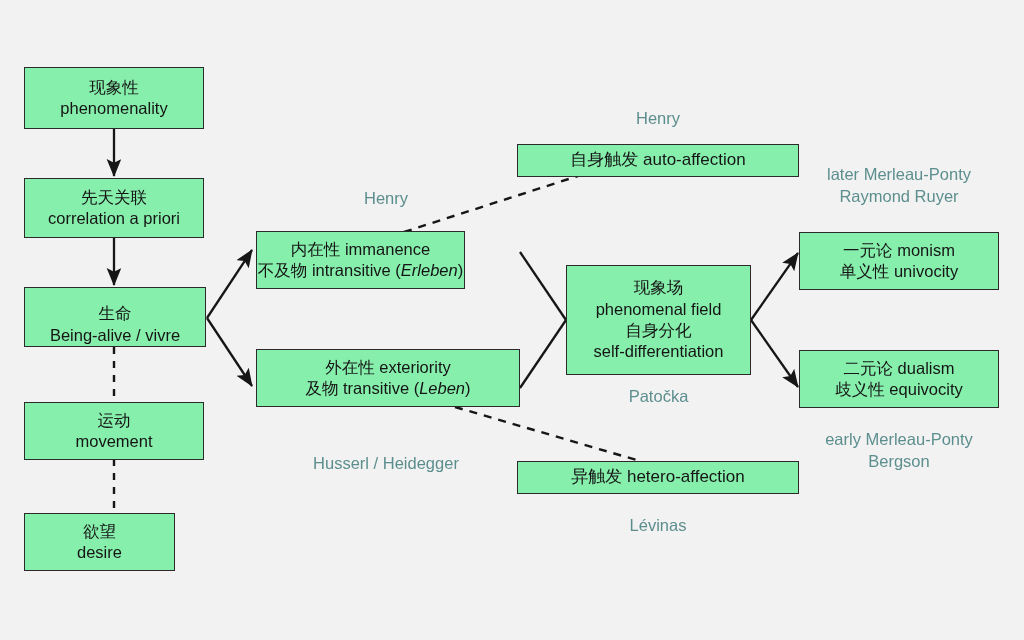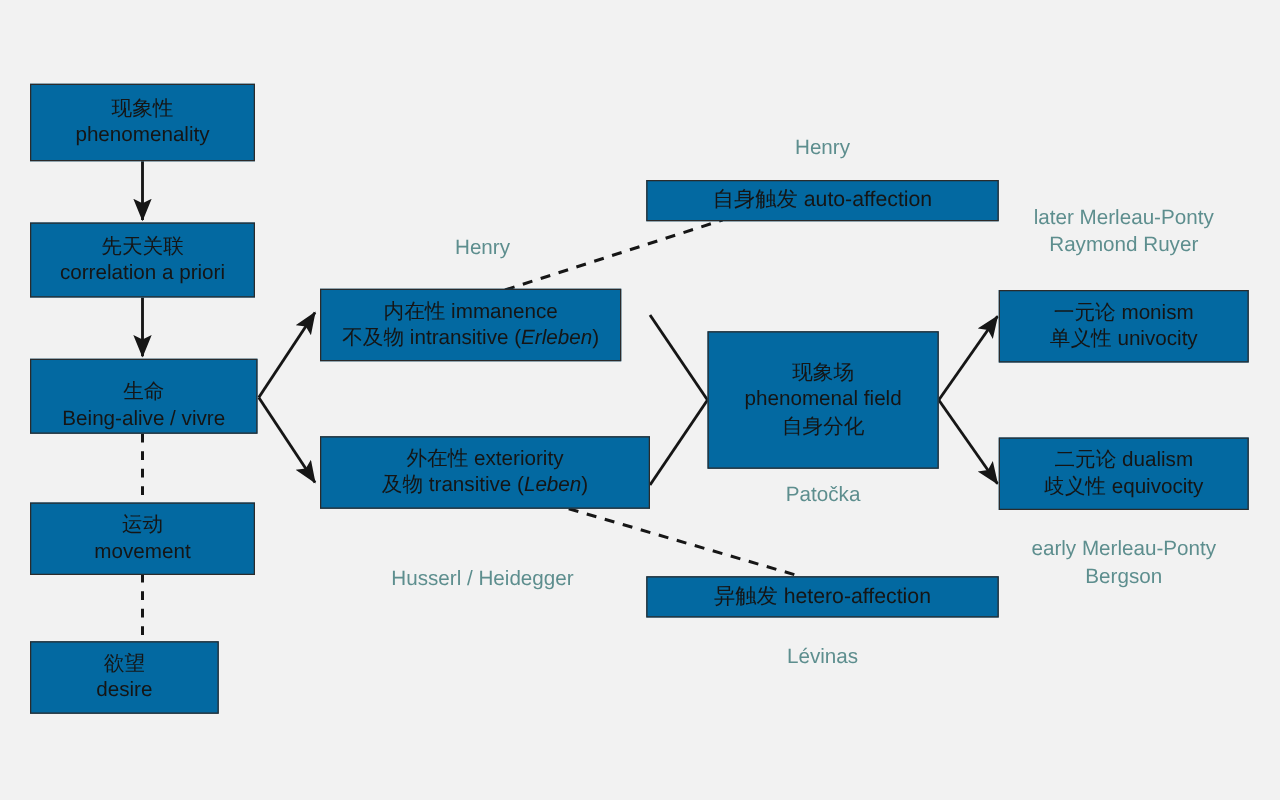--- a/index.html
+++ b/index.html
@@ -27,21 +27,21 @@
     left: 0;
     top: 0;
     width: 1024px;
     height: 640px;
     pointer-events: none;
   }
   .node {
     position: absolute;
     box-sizing: border-box;
     border: 1.6px solid #2b2b2b;
-    background: #0369a1;
+    background: #86efac;
     display: flex;
     flex-direction: column;
     align-items: center;
     justify-content: center;
     text-align: center;
     line-height: 1.30;
     font-size: 16.5px;
     color: #151515;
   }
   .node .line {
@@ -113,21 +113,21 @@
   <div class="node" style="left:24px; top:402px; width:180px; height:58px;">
     <span class="line">运动</span>
     <span class="line">movement</span>
   </div>
 
   <div class="node" style="left:24px; top:513px; width:151px; height:58px;">
     <span class="line">欲望</span>
     <span class="line">desire</span>
   </div>
 
-  <div class="node" style="left:256px; top:231px; width:241px; height:58px;">
+  <div class="node" style="left:256px; top:231px; width:209px; height:58px;">
     <span class="line">内在性 immanence</span>
     <span class="line"><span>不及物 intransitive (</span><em class="term">Erleben</em><span>)</span></span>
   </div>
 
   <div class="node" style="left:256px; top:349px; width:264px; height:58px;">
     <span class="line">外在性 exteriority</span>
     <span class="line"><span>及物 transitive (</span><em class="term">Leben</em><span>)</span></span>
   </div>
 
   <div class="node single" style="left:517px; top:144px; width:282px; height:33px;">
@@ -135,20 +135,21 @@
   </div>
 
   <div class="node single" style="left:517px; top:461px; width:282px; height:33px;">
     <span class="line">异触发 hetero-affection</span>
   </div>
 
   <div class="node" style="left:566px; top:265px; width:185px; height:110px;">
     <span class="line">现象场</span>
     <span class="line">phenomenal field</span>
     <span class="line">自身分化</span>
+    <span class="line">self-differentiation</span>
   </div>
 
   <div class="node" style="left:799px; top:232px; width:200px; height:58px;justify-content:center;">
     <span class="line">一元论 monism</span>
     <span class="line">单义性 univocity</span>
   </div>
 
   <div class="node" style="left:799px; top:350px; width:200px; height:58px;">
     <span class="line">二元论 dualism</span>
     <span class="line">歧义性 equivocity</span>

